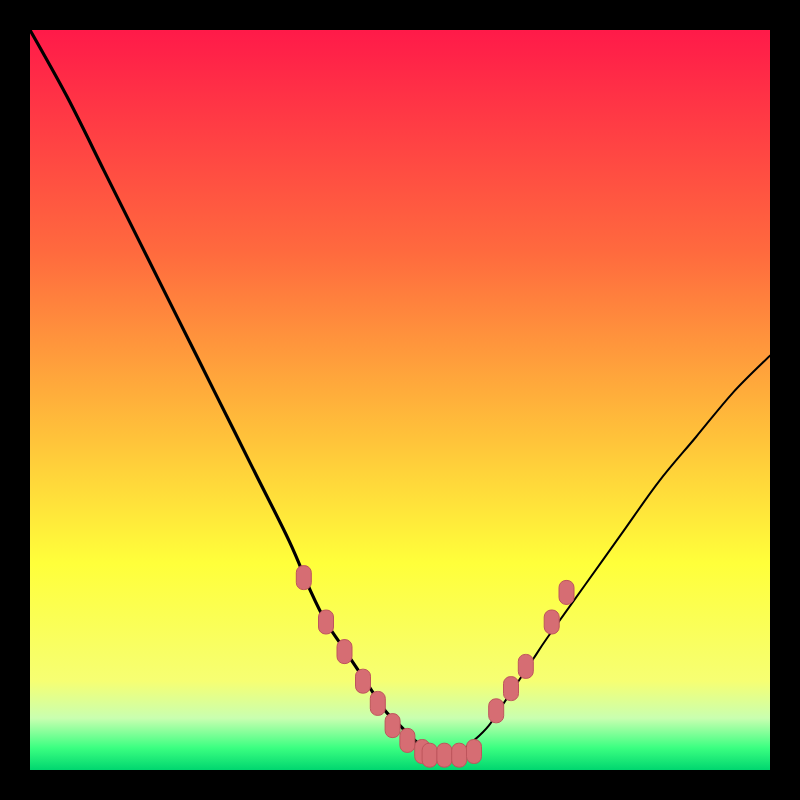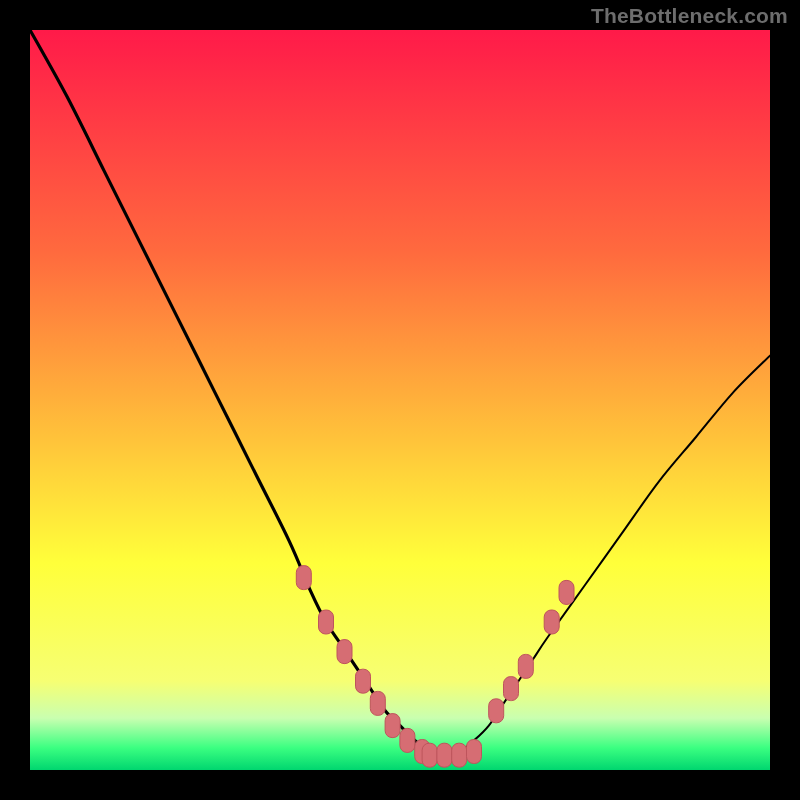--- a/index.html
+++ b/index.html
@@ -97,15 +97,14 @@
           <rect x="458.7" y="668.8" width="15" height="24" rx="7" ry="7" fill="#d66d73" stroke="#be545c" stroke-width="1"></rect>
           <rect x="473.5" y="646.6" width="15" height="24" rx="7" ry="7" fill="#d66d73" stroke="#be545c" stroke-width="1"></rect>
           <rect x="488.3" y="624.4" width="15" height="24" rx="7" ry="7" fill="#d66d73" stroke="#be545c" stroke-width="1"></rect>
           <rect x="514.2" y="580.0" width="15" height="24" rx="7" ry="7" fill="#d66d73" stroke="#be545c" stroke-width="1"></rect>
           <rect x="529.0" y="550.4" width="15" height="24" rx="7" ry="7" fill="#d66d73" stroke="#be545c" stroke-width="1"></rect>
         </g>
     </svg>
 
   </div>
 
-  <div class="watermark">TheBottleneck.com</div>
 
 </div>
 
 </body></html>

